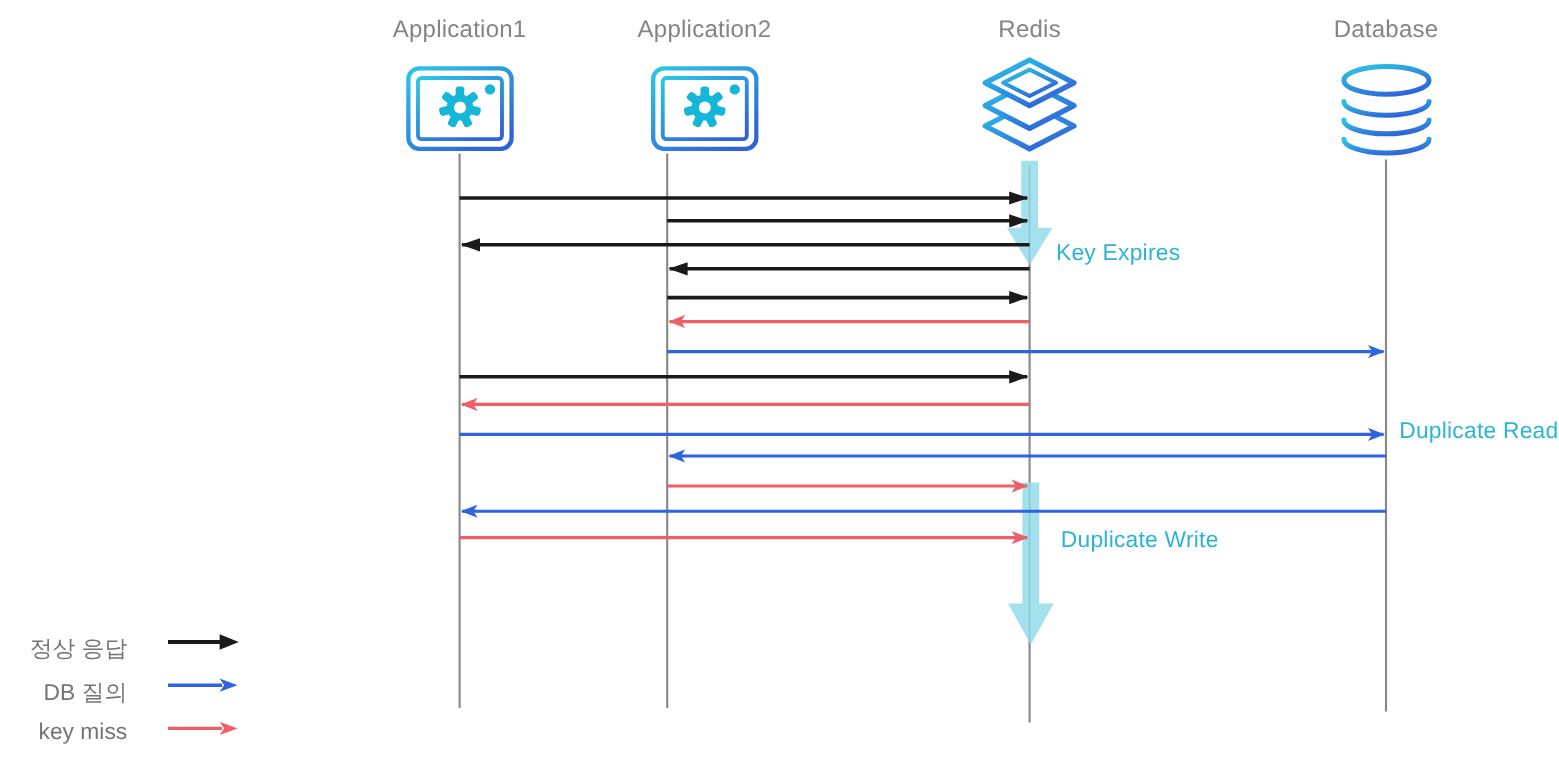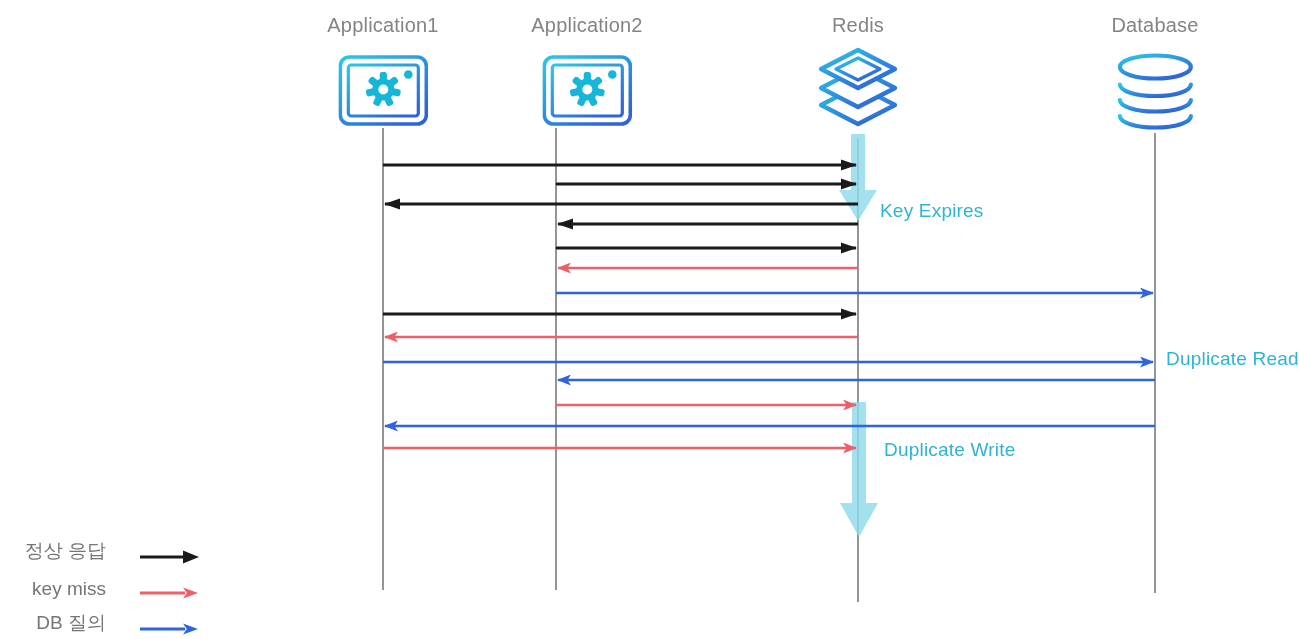--- a/index.html
+++ b/index.html
@@ -14,21 +14,21 @@
     display:flex;flex-direction:column;align-items:center;
   }
   .actor-label{
     font-size:20px;line-height:25px;color:var(--c-actor-label,#848484);
     white-space:nowrap;letter-spacing:0.2px;
   }
   .icon-app{margin-top:17px;}
   .icon-redis{margin-top:6px;}
   .icon-db{margin-top:15px;}
   .legend{position:absolute;left:20px;top:528px;}
-  .legend-row{display:flex;align-items:flex-end;height:36px;gap:17px;}
+  .legend-row{display:flex;align-items:flex-start;height:36px;gap:17px;}
   .legend-label{
     width:86px;text-align:right;font-size:19px;color:var(--c-legend-text,#757575);
     white-space:nowrap;
   }
   .legend-arrow{margin-left:15px;display:inline-flex;align-items:center;}
 </style>
 </head>
 <body>
 
 <div class="stage">
@@ -153,32 +153,32 @@
     <div class="legend-row">
       <span class="legend-label">정상 응답</span>
       <span class="legend-arrow">
           <svg width="62" height="14" viewBox="0 0 62 14">
             <line x1="2" y1="7" x2="47" y2="7" stroke="#1a1a1a" stroke-width="3.2"></line>
             <path d="M45 0.5 L61 7 L45 13.5 Z" fill="#1a1a1a"></path>
           </svg>
         </span>
     </div>
     <div class="legend-row">
+      <span class="legend-label">DB 질의</span>
+      <span class="legend-arrow">
+          <svg width="62" height="14" viewBox="0 0 62 14">
+            <line x1="2" y1="7" x2="47" y2="7" stroke="#2f63e0" stroke-width="2.8"></line>
+            <path d="M45 1.5 L60 7 L45 12.5 L48.8 7 Z" fill="#2f63e0"></path>
+          </svg>
+        </span>
+    </div>
+    <div class="legend-row">
       <span class="legend-label">key miss</span>
       <span class="legend-arrow">
           <svg width="62" height="14" viewBox="0 0 62 14">
             <line x1="2" y1="7" x2="47" y2="7" stroke="#ee5f68" stroke-width="2.8"></line>
             <path d="M45 1.5 L60 7 L45 12.5 L48.8 7 Z" fill="#ee5f68"></path>
           </svg>
         </span>
     </div>
-    <div class="legend-row">
-      <span class="legend-label">DB 질의</span>
-      <span class="legend-arrow">
-          <svg width="62" height="14" viewBox="0 0 62 14">
-            <line x1="2" y1="7" x2="47" y2="7" stroke="#2f63e0" stroke-width="2.8"></line>
-            <path d="M45 1.5 L60 7 L45 12.5 L48.8 7 Z" fill="#2f63e0"></path>
-          </svg>
-        </span>
-    </div>
   </div>
 
 </div>
 
 </body></html>

